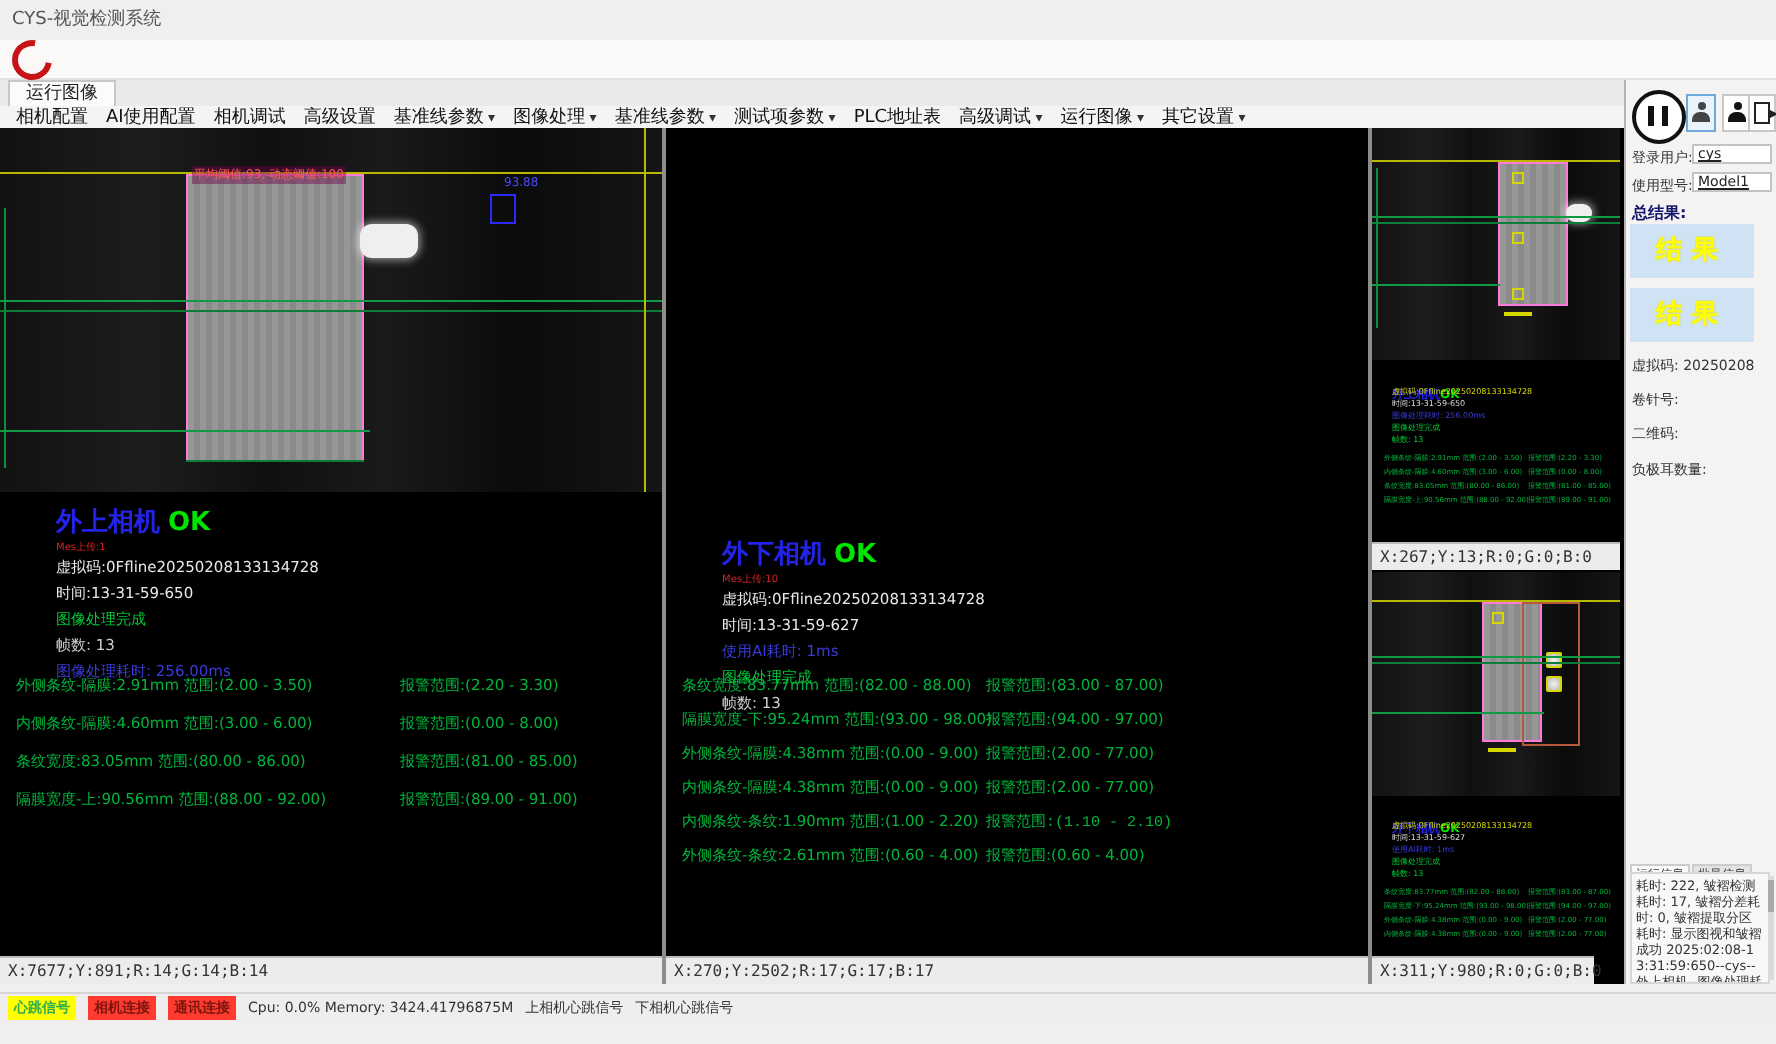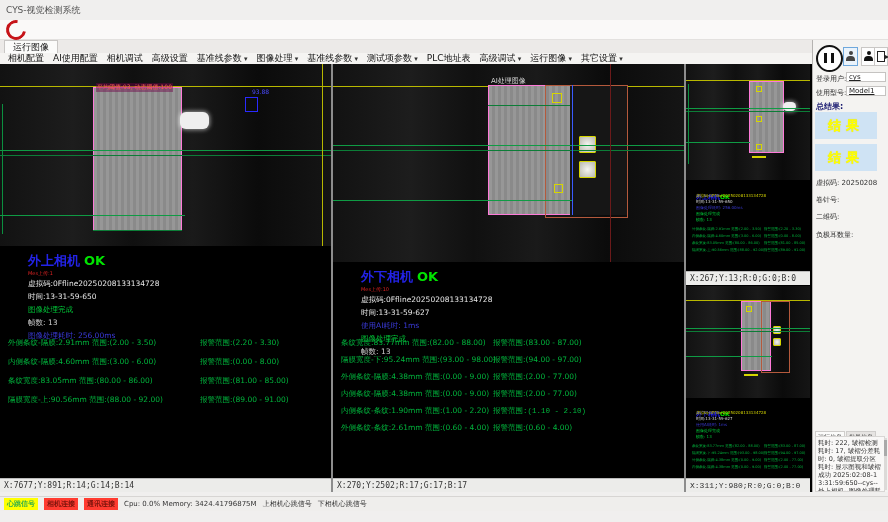--- a/index.html
+++ b/index.html
@@ -150,37 +150,20 @@
       <div class="meas" style="left:200px;top:312px;">报警范围:(81.00 - 85.00)</div>
       <div class="meas" style="left:8px;top:331px;">隔膜宽度-上:90.56mm 范围:(88.00 - 92.00)</div>
       <div class="meas" style="left:200px;top:331px;">报警范围:(89.00 - 91.00)</div>
 
       <div class="coordbar" style="width:331px;">X:7677;Y:891;R:14;G:14;B:14</div>
     </div>
 
     <div class="vsep" style="left:331px;"></div>
 
     <div class="abs" style="left:333px;top:0;width:351px;height:428px;">
-      <div class="scene" style="left:0;top:0;width:351px;height:198px;">
-        <div class="hline" style="left:0;top:22px;width:351px;height:1px;background:#b8b800;"></div>
-        <div class="tinytxt" style="left:158px;top:12px;font-size:7px;color:#d6d6d6;">AI处理图像</div>
-        <div class="grayrect" style="left:155px;top:21px;width:83px;height:130px;"></div>
-        <div class="abs" style="left:237px;top:21px;width:58px;height:130px;background:#161616;"></div>
-        <div class="abs" style="left:212px;top:21px;width:83px;height:133px;border:1px solid #b4593c;box-sizing:border-box;"></div>
-        <div class="brighttab" style="left:246px;top:72px;width:17px;height:17px;"></div>
-        <div class="brighttab" style="left:246px;top:97px;width:17px;height:17px;"></div>
-        <div class="ybox" style="left:219px;top:29px;width:10px;height:10px;"></div>
-        <div class="ybox" style="left:221px;top:120px;width:9px;height:9px;"></div>
-        <div class="hline" style="left:0;top:81px;width:351px;height:1px;background:#0f9b44;"></div>
-        <div class="hline" style="left:0;top:86px;width:351px;height:1px;background:#0c7d37;"></div>
-        <div class="hline" style="left:0;top:136px;width:240px;height:1px;background:#0f9b44;"></div>
-        <div class="hline" style="left:155px;top:41px;width:82px;height:1px;background:#0c7d37;"></div>
-        <div class="vline" style="left:239px;top:21px;width:1px;height:130px;background:#3a5bff;"></div>
-        <div class="vline" style="left:277px;top:0;width:1px;height:198px;background:#6b1a1a;"></div>
-      </div>
 
       <div class="abs" style="left:28px;top:202px;">
         <span class="cam-title">外下相机</span><span class="cam-ok">OK</span>
         <div class="sub-red">Mes上传:10</div>
       </div>
       <div class="iline c-white" style="left:28px;top:231px;">虚拟码:0Ffline20250208133134728</div>
       <div class="iline c-white" style="left:28px;top:244px;">时间:13-31-59-627</div>
       <div class="iline c-blue" style="left:28px;top:257px;">使用AI耗时: 1ms</div>
       <div class="iline c-green" style="left:28px;top:270px;">图像处理完成</div>
       <div class="iline c-gray" style="left:28px;top:283px;">帧数: 13</div>
@@ -260,21 +243,21 @@
         <div class="tline" style="left:10px;top:142px;color:#00c838;">图像处理完成</div>
         <div class="tline" style="left:10px;top:148px;color:#00c838;">帧数: 13</div>
         <div class="tmeas" style="left:6px;top:158px;">条纹宽度:83.77mm 范围:(82.00 - 88.00)</div>
         <div class="tmeas" style="left:78px;top:158px;">报警范围:(83.00 - 87.00)</div>
         <div class="tmeas" style="left:6px;top:165px;">隔膜宽度-下:95.24mm 范围:(93.00 - 98.00)</div>
         <div class="tmeas" style="left:78px;top:165px;">报警范围:(94.00 - 97.00)</div>
         <div class="tmeas" style="left:6px;top:172px;">外侧条纹-隔膜:4.38mm 范围:(0.00 - 9.00)</div>
         <div class="tmeas" style="left:78px;top:172px;">报警范围:(2.00 - 77.00)</div>
         <div class="tmeas" style="left:6px;top:179px;">内侧条纹-隔膜:4.38mm 范围:(0.00 - 9.00)</div>
         <div class="tmeas" style="left:78px;top:179px;">报警范围:(2.00 - 77.00)</div>
-        <div class="coordbar" style="width:124px;bottom:0;font-family:Liberation Mono, monospace;">X:311;Y:980;R:0;G:0;B:0</div>
+        <div class="coordbar" style="width:111px;bottom:0;">X:311;Y:980;R:0;G:0;B:0</div>
       </div>
     </div>
   </div>
 
   <div class="abs sidebar">
     <div class="btn-pause"></div>
     <div class="sbtn sel" style="left:30px;">
         <span class="icon-person"></span>
       </div>
     <div class="sbtn" style="left:48px;">

